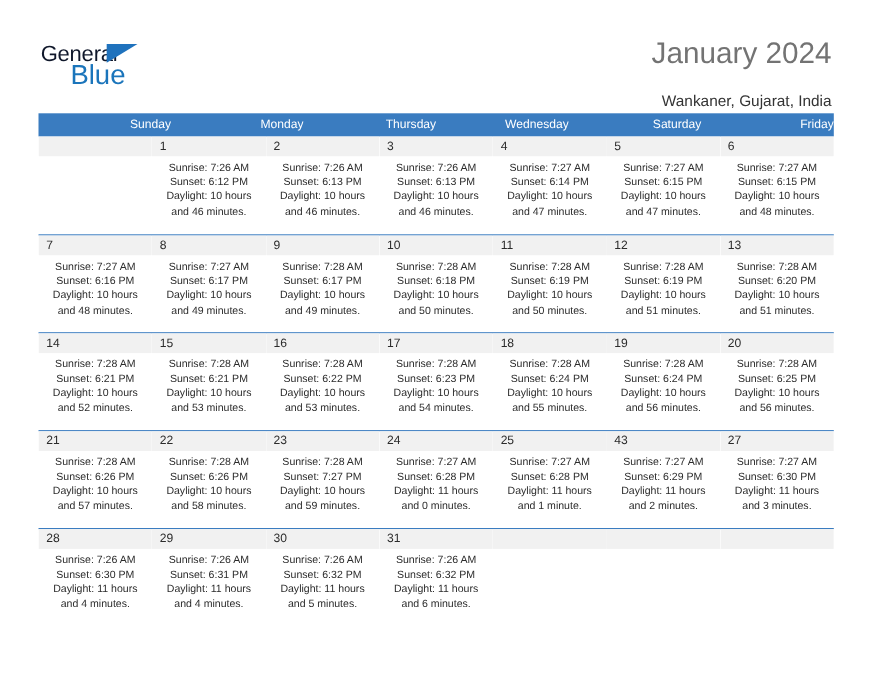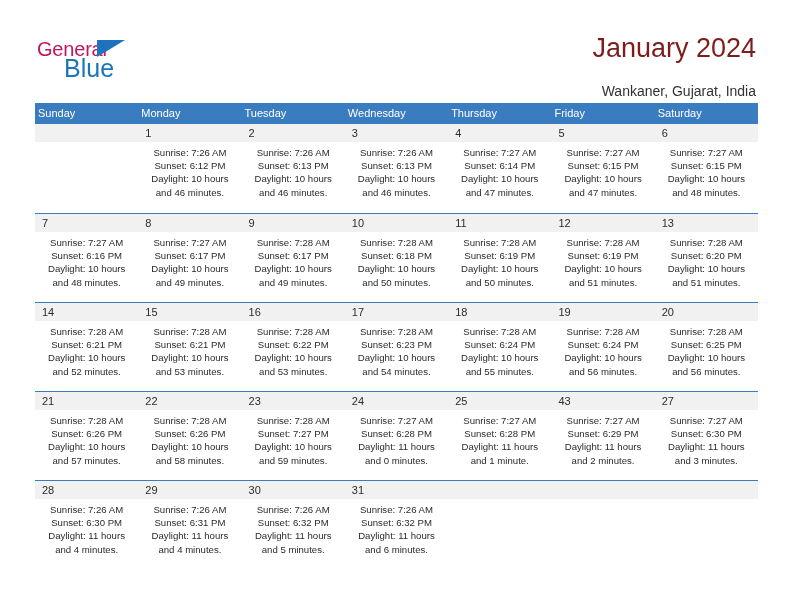--- a/index.html
+++ b/index.html
@@ -37,21 +37,21 @@
     top: 38px;
     width: 110px;
     height: 44px;
   }
   .logo-general {
     position: absolute;
     left: 0;
     top: 0;
     font-size: 20px;
     letter-spacing: -0.2px;
-    color: #be185d;
+    color: #0f172a;
     font-family: "Liberation Sans", sans-serif;
     line-height: 22px;
   }
   .logo-tri {
     position: absolute;
     left: 60px;
     top: 2px;
     width: 0;
     height: 0;
     border-left: 28px solid #1f72bd;
@@ -68,21 +68,21 @@
   }
 
   .title-block {
     position: absolute;
     right: 36px;
     top: 32px;
     text-align: right;
   }
   .cal-title {
     font-size: 27px;
-    color: #7f1d1d;
+    color: #737373;
     line-height: 32px;
     white-space: nowrap;
   }
   .cal-subtitle {
     font-size: 14px;
     color: #333333;
     line-height: 18px;
     margin-top: 18px;
     white-space: nowrap;
   }
@@ -98,24 +98,25 @@
   .weekdays {
     display: flex;
     background: #3a7cc0;
     height: 21px;
   }
   .weekday {
     flex: 1 1 0;
     color: #ffffff;
     font-size: 11px;
     line-height: 21px;
-    padding-left: 3px;
+    padding-left: 13px;
     box-sizing: border-box;
     white-space: nowrap;
     overflow: hidden;
+    text-align: right;
   }
 
   .week {
     display: flex;
     border-top: 1.3px solid #3a7cc0;
     height: 89px;
     box-sizing: border-box;
   }
   .week.first {
     border-top: none;
@@ -167,25 +168,24 @@
       <div class="cal-title">January 2024</div>
       <div class="cal-subtitle">Wankaner, Gujarat, India</div>
     </div>
 
   </div>
 
   <div class="calendar">
     <div class="weekdays">
         <div class="weekday">Sunday</div>
         <div class="weekday">Monday</div>
-        <div class="weekday">Tuesday</div>
+        <div class="weekday">Thursday</div>
         <div class="weekday">Wednesday</div>
-        <div class="weekday">Thursday</div>
+        <div class="weekday">Saturday</div>
         <div class="weekday">Friday</div>
-        <div class="weekday">Saturday</div>
       </div>
     <div id="weeks-host">
         <div class="week first">
           <div class="daycell empty">
             <div class="datebar"></div>
           </div>
           <div class="daycell">
             <div class="datebar">1</div>
             <div class="info">
               <div>Sunrise: 7:26 AM</div>

